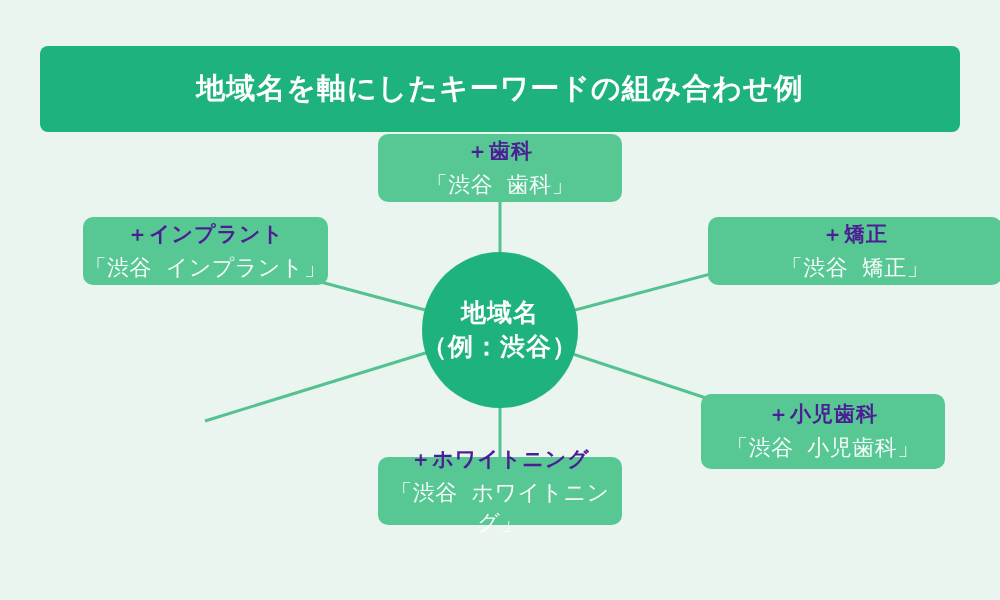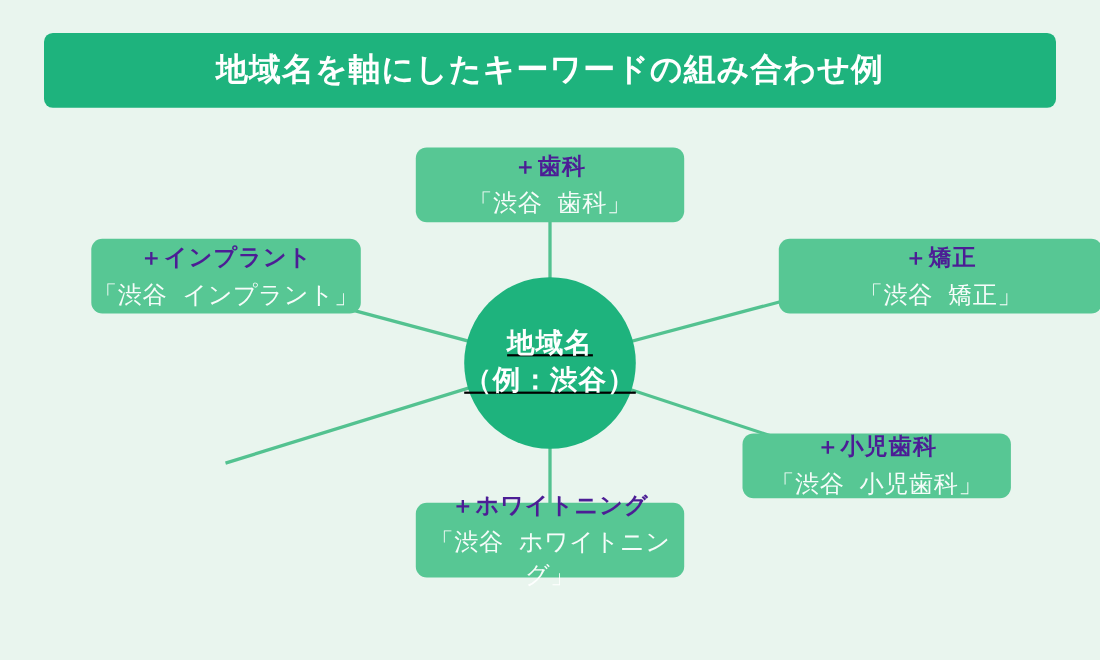--- a/index.html
+++ b/index.html
@@ -8,22 +8,22 @@
     font-family: "Liberation Sans", sans-serif;
   }
   .canvas {
     position: relative;
     width: 1000px; height: 600px;
     background: #e9f5ee;
     overflow: hidden;
   }
   .banner {
     position: absolute;
-    left: 40px; top: 30px;
-    width: 920px; height: 68px;
+    left: 40px; top: 46px;
+    width: 920px; height: 86px;
     background: #1eb37d;
     border-radius: 8px;
     display: flex; align-items: center; justify-content: center;
   }
   .banner h1 {
     color: #ffffff;
     font-size: 29px;
     font-weight: bold;
     letter-spacing: 1px;
   }
@@ -51,32 +51,31 @@
     color: rgba(255,255,255,0.95);
     font-size: 22px;
     font-weight: normal;
     letter-spacing: 0.5px;
     font-family: Liberation Mono, monospace;
   }
   .node-top          { left: 378px; top: 134px; width: 244px; height: 68px; }
   .node-top-left     { left:  83px; top: 217px; width: 245px; height: 68px; }
   .node-top-right    { left: 708px; top: 217px; width: 294px; height: 68px; }
   .node-bottom-left  { left:  83px; top: 387px; width: 245px; height: 68px; }
-  .node-bottom-right { left: 675px; top: 394px; width: 244px; height: 59px; }
+  .node-bottom-right { left: 701px; top: 394px; width: 244px; height: 75px; }
   .node-bottom       { left: 378px; top: 457px; width: 244px; height: 68px; }
   .center-circle {
     position: absolute;
     left: 422px; top: 252px;
     width: 156px; height: 156px;
     border-radius: 50%;
     background: #1eb37d;
     display: flex; flex-direction: column;
     align-items: center; justify-content: center;
     text-align: center;
-    text-decoration: underline;
   }
   .center-circle div {
     color: #ffffff;
     font-size: 25px;
     font-weight: bold;
     line-height: 1.35;
     letter-spacing: 1px;
   }
 </style>
 </head>

